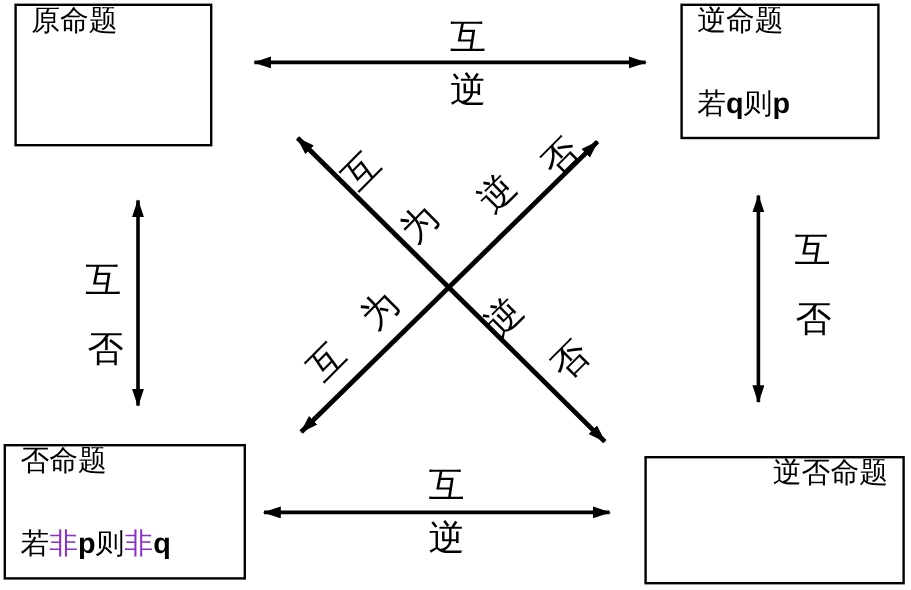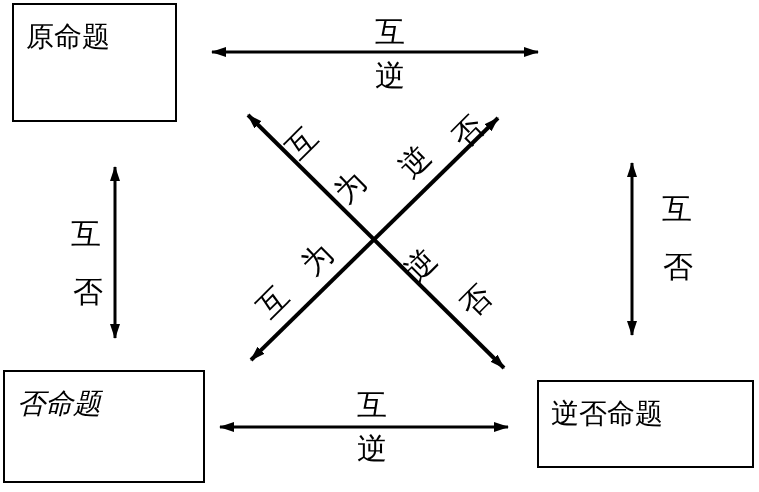--- a/index.html
+++ b/index.html
@@ -5,22 +5,22 @@
   html,body { margin:0; padding:0; background:#ffffff; }
   #stage {
     position:relative; width:759px; height:492px; background:#ffffff;
     font-family:"Liberation Serif","DejaVu Serif",serif; color:#000;
     overflow:hidden;
   }
   #arrow-layer { position:absolute; left:0; top:0; width:759px; height:492px; }
   .pbox {
     position:absolute; box-sizing:border-box; background:#ffffff;
     border:2px solid #000; display:flex; flex-direction:column;
-    justify-content:space-between; padding:16px 12px 12px 12px;
-    font-size:28px; line-height:1.15; white-space:nowrap;
+    justify-content:space-between; padding:0 12px 12px 12px;
+    font-size:24px; line-height:1.15; white-space:nowrap;
   }
   .bold-latin { font-weight:bold; font-family:"Liberation Sans","DejaVu Sans",sans-serif; }
   .rel-char {
     position:absolute; width:34px; height:34px; line-height:34px;
     text-align:center; font-size:30px;
   }
   .diag-char {
     position:absolute; width:36px; height:36px; line-height:36px;
     text-align:center; font-size:30px; transform:rotate(-45deg);
   }
@@ -41,26 +41,31 @@
     <line x1="115" y1="167" x2="115" y2="338" stroke="#000" stroke-width="3" marker-start="url(#ah)" marker-end="url(#ah)"></line>
     <line x1="632" y1="163" x2="632" y2="335" stroke="#000" stroke-width="3" marker-start="url(#ah)" marker-end="url(#ah)"></line>
     <line x1="248" y1="115" x2="504" y2="368" stroke="#000" stroke-width="4" marker-start="url(#ah)" marker-end="url(#ah)"></line>
     <line x1="251" y1="360" x2="498" y2="118" stroke="#000" stroke-width="4" marker-start="url(#ah)" marker-end="url(#ah)"></line>
   </svg>
 
   <div class="pbox" style="left:12px; top:3px; width:165px; height:119px;">
     <div>原命题</div>
   </div>
 
-
-  <div class="pbox" style="left:3px; top:370px; width:202px; height:113px;font-style:italic;">
-    <div>否命题</div>
+  <div class="pbox" style="left:567px; top:3px; width:166px; height:113px;">
+    <div>逆命题</div>
+    <div><span>若</span><span class="bold-latin">q</span><span>则</span><span class="bold-latin">p</span></div>
   </div>
 
-  <div class="pbox" style="left:537px; top:380px; width:217px; height:88px;">
+  <div class="pbox" style="left:3px; top:370px; width:202px; height:113px;">
+    <div>否命题</div>
+    <div><span>若</span><span style="color: rgb(138, 47, 201);">非</span><span class="bold-latin">p</span><span>则</span><span style="color: rgb(138, 47, 201);">非</span><span class="bold-latin">q</span></div>
+  </div>
+
+  <div class="pbox" style="left:537px; top:380px; width:217px; height:107px;align-items:flex-end;">
     <div>逆否命题</div>
   </div>
 
   <div class="rel-char" style="left:373px; top:15px;">互</div>
   <div class="rel-char" style="left:373px; top:59px;">逆</div>
 
   <div class="rel-char" style="left:355px; top:388px;">互</div>
   <div class="rel-char" style="left:355px; top:432px;">逆</div>
 
   <div class="rel-char" style="left:69px; top:217px;">互</div>

